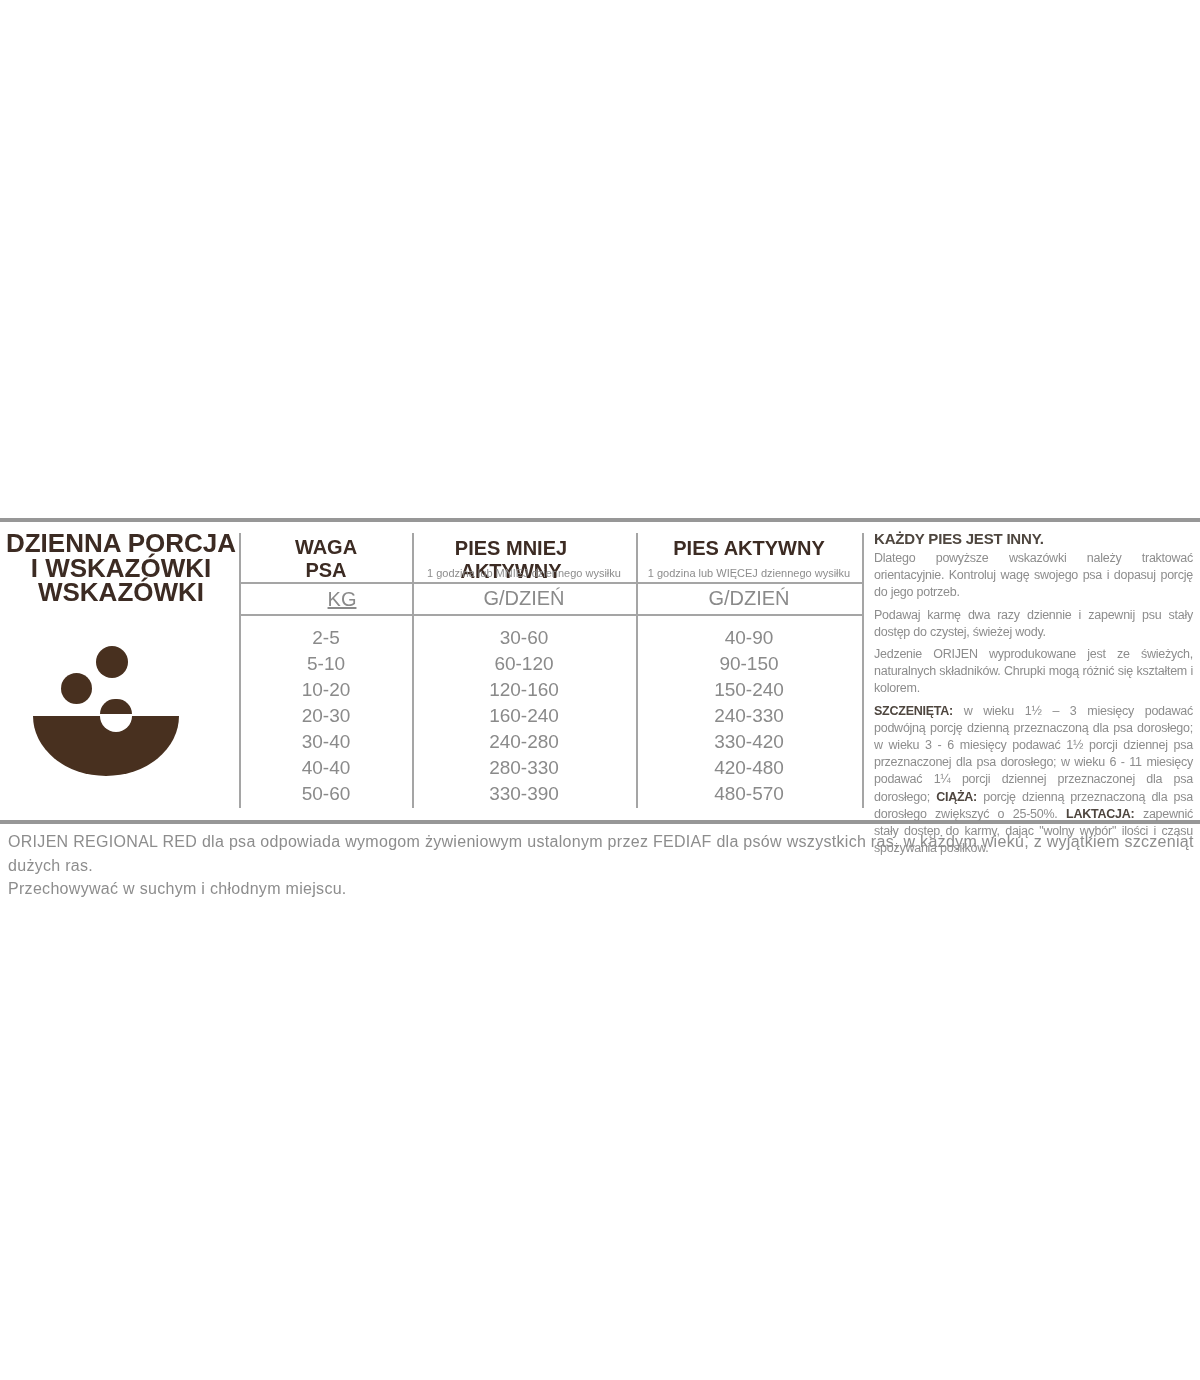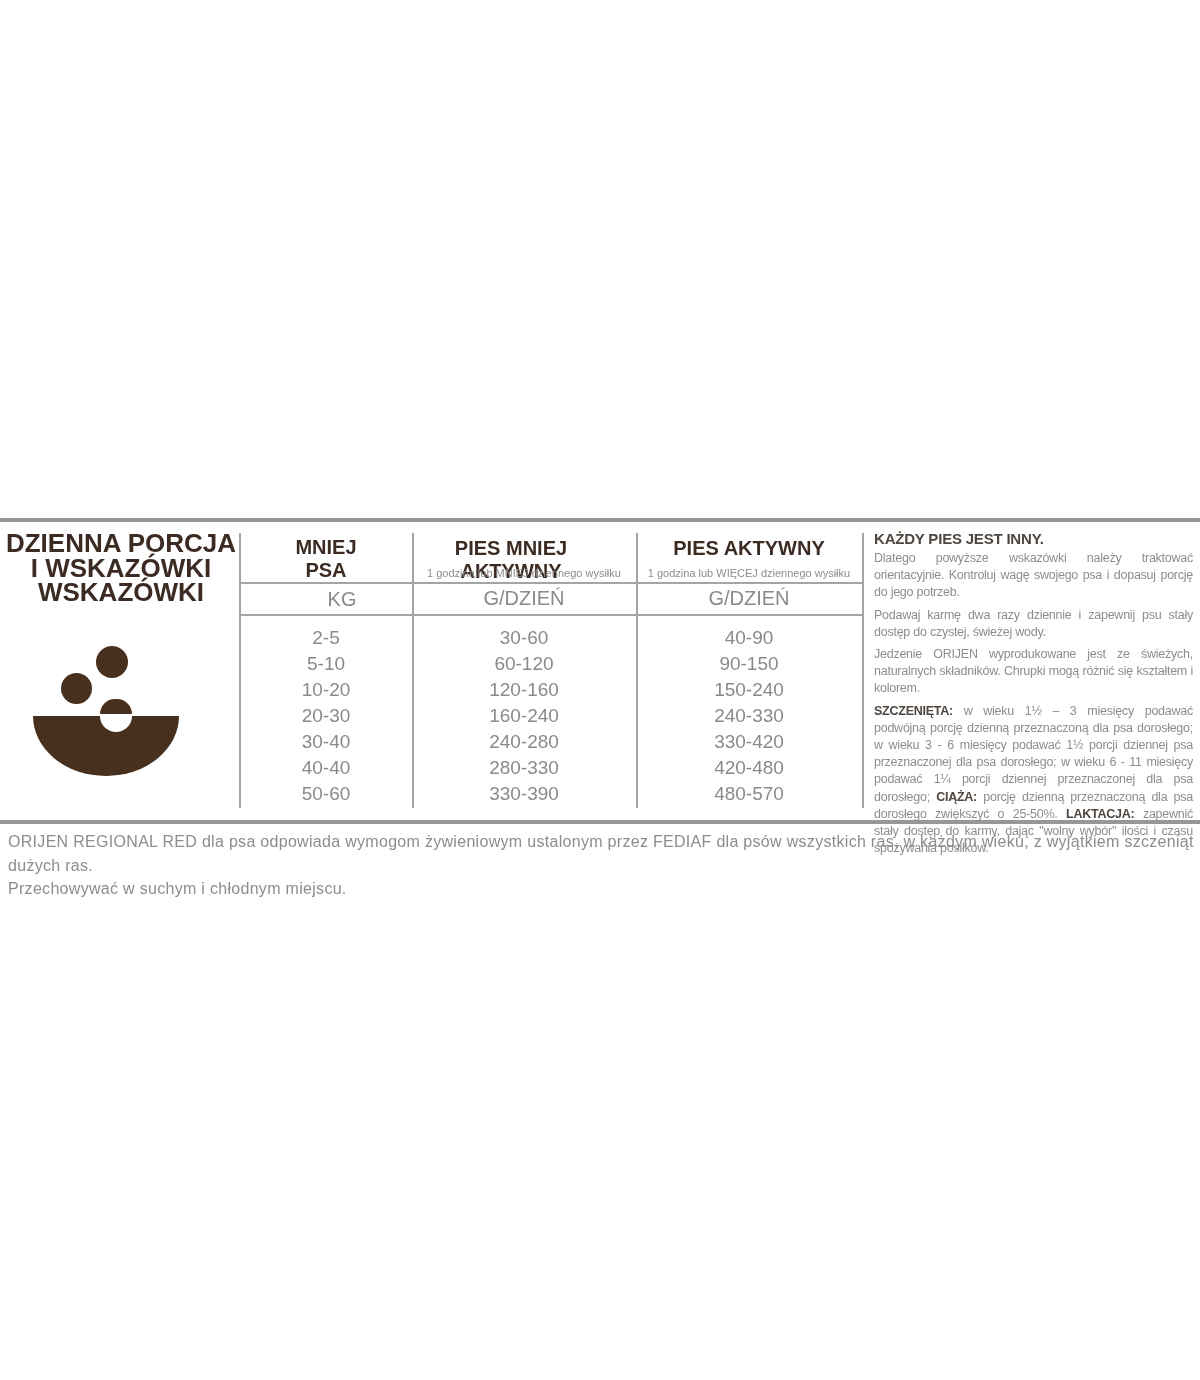--- a/index.html
+++ b/index.html
@@ -79,29 +79,29 @@
   </div>
 
   <div class="vline" style="left:239px;"></div>
   <div class="vline" style="left:412px;"></div>
   <div class="vline" style="left:636px;"></div>
   <div class="vline" style="left:862px;"></div>
   <div class="hline" style="top:582px;"></div>
   <div class="hline" style="top:614px;"></div>
 
   <div class="col-head" style="left:240px; top:536px; width:172px;">
-    <div>MNIEJ</div>
+    <div>WAGA</div>
     <div>PSA</div>
   </div>
   <div class="col-head" style="left:412px; top:537px; width:198px;">PIES MNIEJ AKTYWNY</div>
   <div class="col-sub" style="left:412px; top:567px; width:224px;">1 godzina lub MNIEJ dziennego wysiłku</div>
   <div class="col-head" style="left:636px; top:537px; width:226px;">PIES AKTYWNY</div>
   <div class="col-sub" style="left:636px; top:567px; width:226px;">1 godzina lub WIĘCEJ dziennego wysiłku</div>
 
-  <div class="col-unit" style="left:240px; top:588px; width:204px;">KG</div>
+  <div class="col-unit" style="left:240px; top:588px; width:204px;text-decoration:underline;">KG</div>
   <div class="col-unit" style="left:412px; top:587px; width:224px;">G/DZIEŃ</div>
   <div class="col-unit" style="left:636px; top:587px; width:226px;">G/DZIEŃ</div>
 
   <div class="rows">
     <div class="trow">
       <div class="c-kg">2-5</div>
       <div class="c-less">30-60</div>
       <div class="c-active">40-90</div>
     </div>
     <div class="trow">

